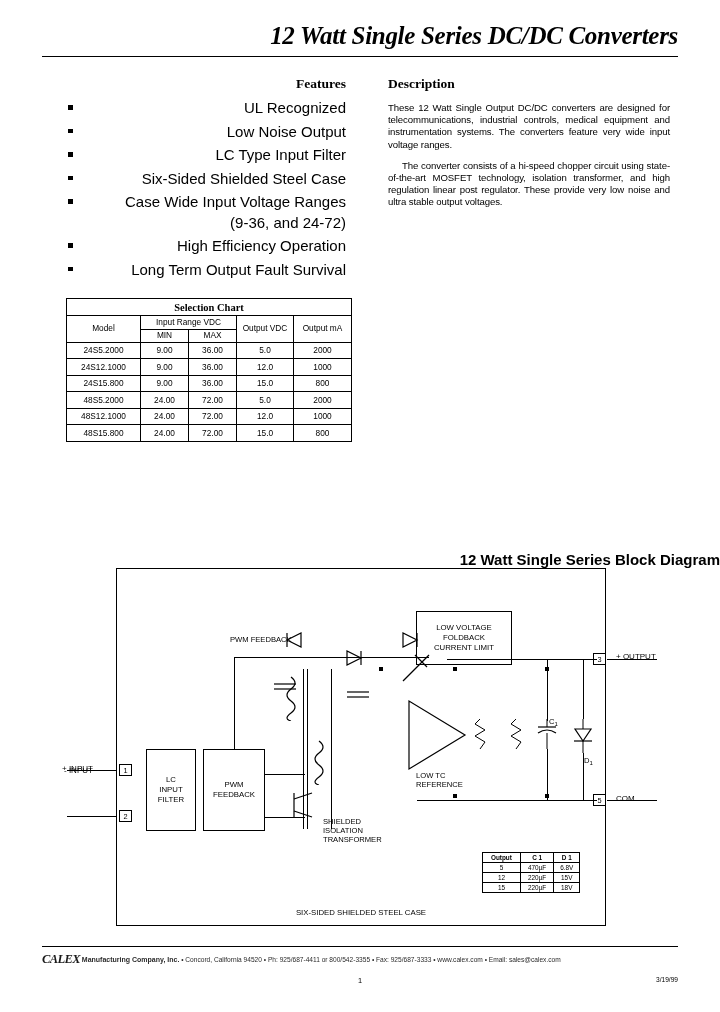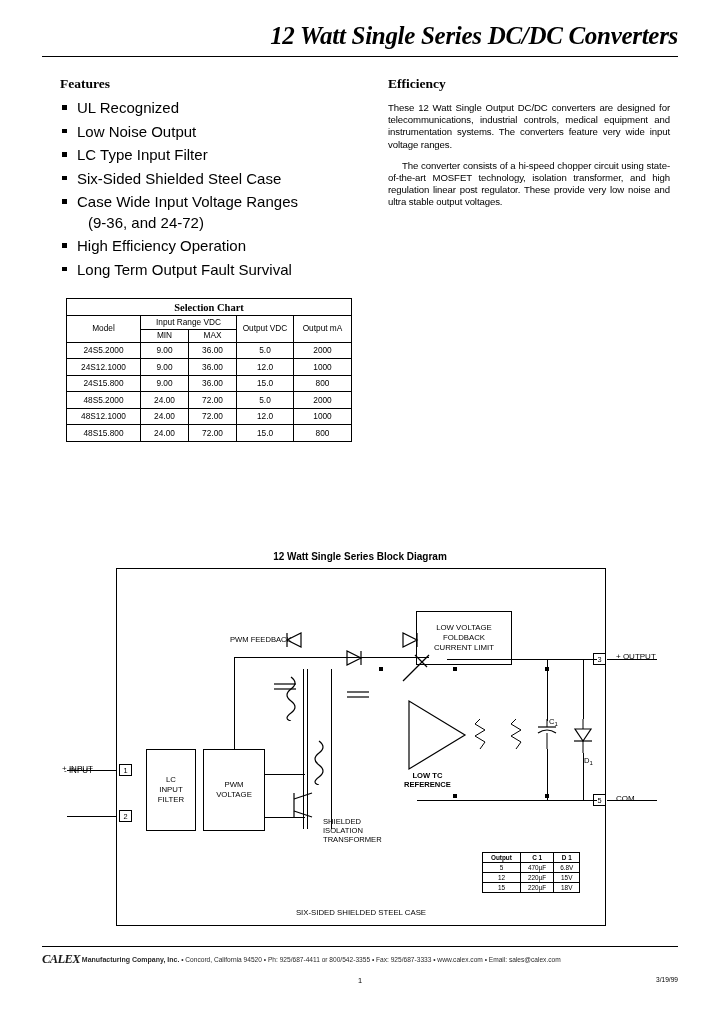--- a/index.html
+++ b/index.html
@@ -27,21 +27,21 @@
   }
   .rule-top {
     position:absolute;
     left:42px; right:42px; top:56px;
     border-bottom:1.6px solid #000;
   }
 
   
   .col-left {
     position:absolute;
-    left:60px; top:76px; width:280px;
+    left:66px; top:76px; width:280px;text-align:right;
   }
   .col-right {
     position:absolute;
     left:388px; top:76px; width:282px;
   }
   h2.sec {
     font-family:"Liberation Serif", serif;
     font-weight:bold;
     font-size:13.5px;
     margin:0 0 10px 0;
@@ -111,22 +111,22 @@
   table.sel col.c-model { width:74px; }
   table.sel col.c-min { width:48px; }
   table.sel col.c-max { width:48px; }
   table.sel col.c-out { width:57px; }
   table.sel col.c-ma  { width:58px; }
 
   
   .bd-title {
     position:absolute;
     left:0; right:0; top:551px;
-    text-align:center;
-    font-size:10px;
+    text-align:right;
+    font-size:15px;
     font-weight:bold;
   }
   .bd {
     position:absolute;
     left:116px; top:568px;
     width:490px; height:358px;
     border:1.3px solid #000;
     background:#ffffff;
   }
   .bd .lbl {
@@ -245,21 +245,21 @@
       <li><span class="bullet"></span><span>LC Type Input Filter</span></li>
       <li><span class="bullet"></span><span>Six-Sided Shielded Steel Case</span></li>
       <li><span class="bullet"></span><span>Case Wide Input Voltage Ranges</span></li>
       <li class="cont"><span>(9-36,  and 24-72)</span></li>
       <li><span class="bullet"></span><span>High Efficiency Operation</span></li>
       <li><span class="bullet"></span><span>Long Term Output Fault Survival</span></li>
     </ul>
   </div>
 
   <div class="col-right desc">
-    <h2 class="sec">Efficiency</h2>
+    <h2 class="sec">Description</h2>
     <p>These 12 Watt Single Output DC/DC converters are designed for telecommunications, industrial controls, medical equipment and instrumentation systems.  The converters feature very wide input voltage ranges.</p>
     <p class="indent">The converter consists of a hi-speed chopper circuit using state-of-the-art MOSFET  technology, isolation transformer, and high regulation linear post regulator. These provide very low noise and ultra stable output voltages.</p>
   </div>
 
   <div class="chart-wrap">
     <table class="sel">
       <colgroup>
         <col class="c-model">
           <col class="c-min">
           <col class="c-max">
@@ -347,27 +347,27 @@
 
     <div class="pin" style="left:2px; top:195px;">1</div>
     <div class="pin" style="left:2px; top:241px;">2</div>
     <div class="pin" style="left:476px; top:84px;">3</div>
     <div class="pin" style="left:476px; top:225px;">5</div>
 
     <div class="box" style="left:29px; top:180px; width:50px; height:82px;">LC
 INPUT
 FILTER</div>
     <div class="box" style="left:86px; top:180px; width:62px; height:82px;">PWM
-VOLTAGE</div>
+FEEDBACK</div>
     <div class="box" style="left:299px; top:42px; width:96px; height:54px;">LOW VOLTAGE
 FOLDBACK
 CURRENT LIMIT</div>
 
     <div class="lbl" style="left:113px; top:66px;">PWM FEEDBACK</div>
-    <div class="lbl" style="left:287px; top:202px; text-align:center;font-weight:bold;">LOW TC
+    <div class="lbl" style="left:299px; top:202px; ">LOW TC
 REFERENCE</div>
     <div class="lbl" style="left:206px; top:248px;">SHIELDED
 ISOLATION
 TRANSFORMER</div>
     <div class="case-lbl">SIX-SIDED SHIELDED STEEL CASE</div>
 
     <div class="lbl" style="left:432px; top:148px;"><span>C</span><span style="font-size:6px; vertical-align:-2px;">1</span></div>
     <div class="lbl" style="left:467px; top:187px;"><span>D</span><span style="font-size:6px; vertical-align:-2px;">1</span></div>
 
     <div class="wire hw" style="left:330px; top:90px; width:150px;"></div>

